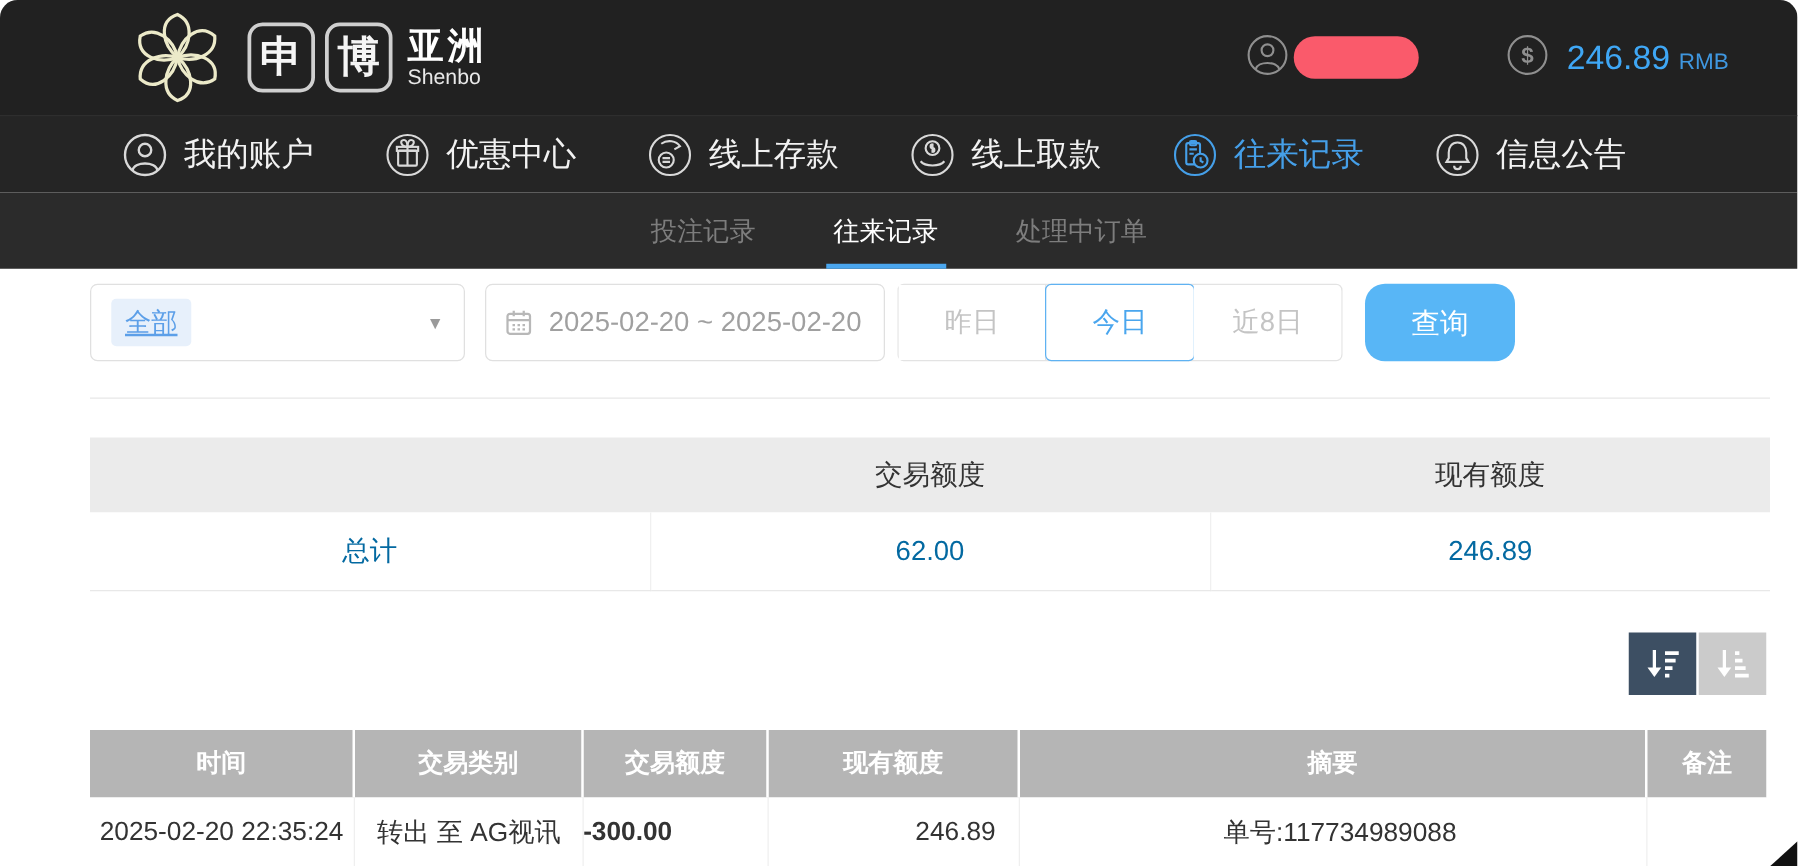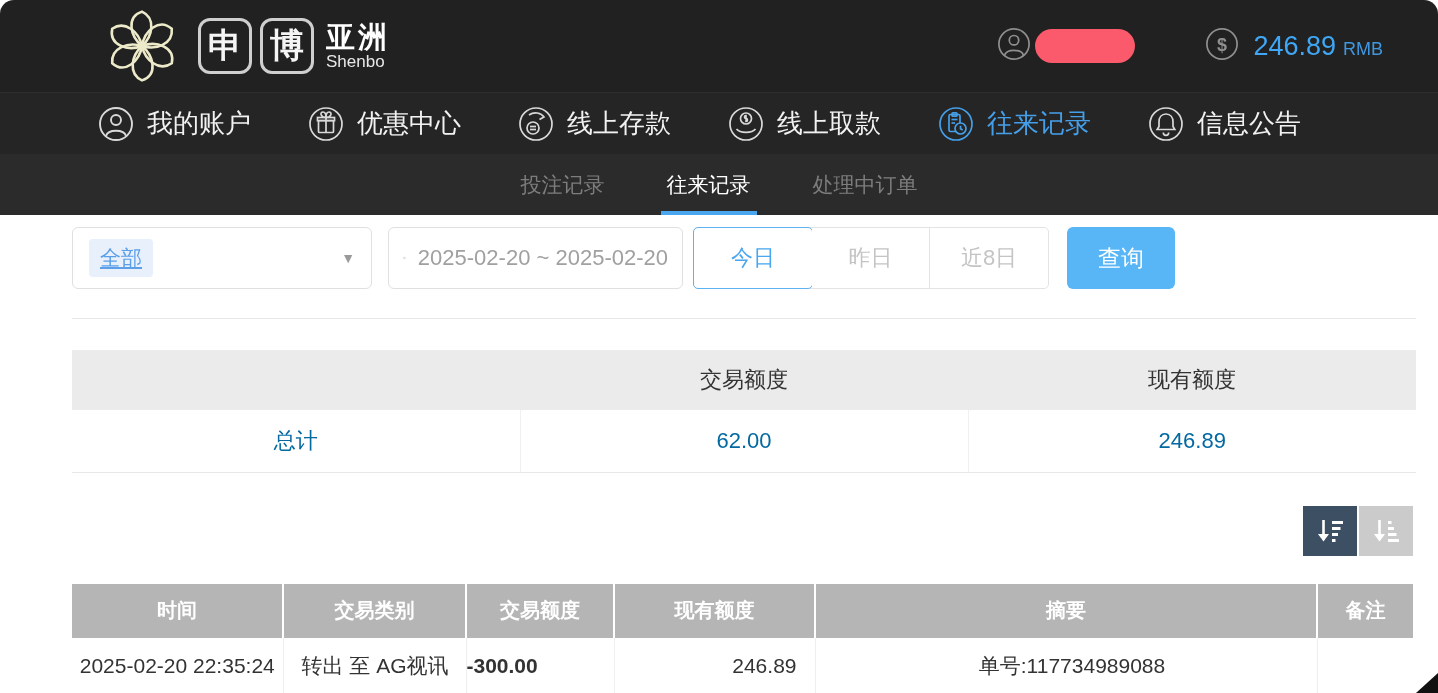--- a/index.html
+++ b/index.html
@@ -32,27 +32,27 @@
   
   .subtabs { height:61px; background:#2b2b2b; display:flex; justify-content:center; gap:50px; }
   .subtab { display:flex; align-items:center; color:#7d7d7d; font-size:21px; border-bottom:4px solid transparent; padding:4px 6px 0 6px; cursor:pointer; }
   .subtab.active { color:#ffffff; border-bottom-color:#4aa6ee; }
 
   
   .filters { display:flex; margin:12px 0 0 72px; height:62px; }
   .select-box { width:300px; border:1px solid #e0e0e0; border-radius:6px; display:flex; align-items:center; justify-content:space-between; padding:0 16px; background:#fff; cursor:pointer; }
   .select-tag { background:#e7f0fb; color:#5c9fe8; font-size:21px; padding:5px 11px; border-radius:4px;text-decoration:underline; }
   .caret { color:#9a9a9a; font-size:14px; }
-  .date-box { width:295px; margin-left:16px; border:1px solid #e0e0e0; border-radius:6px; display:flex; align-items:center; padding:0 14px; background:#fff; cursor:text; }
+  .date-box { width:320px; margin-left:16px; border:1px solid #e0e0e0; border-radius:6px; display:flex; align-items:center; padding:0 14px; background:#fff; cursor:text; }
   .date-text { color:#a0a0a0; font-size:22px; margin-left:12px; white-space:nowrap; }
   .quick-group { display:flex; margin-left:10px; border:1px solid #e3e3e3; border-radius:5px; }
   .quick-btn { width:118px; display:flex; align-items:center; justify-content:center; font-size:22px; color:#c4c4c4; background:#fff; cursor:pointer; border-right:1px solid #e3e3e3; }
   .quick-btn:last-child { border-right:none; border-radius:0 5px 5px 0; }
   .quick-btn.active { color:#4aa6ee; border:1px solid #5fb2f2; border-radius:5px; margin:-1px; width:120px; background:#fff; }
-  .search-btn { width:108px; margin-left:18px; background:#58b6f6; color:#fff; font-size:23px; border:none; border-radius:6px; cursor:pointer; }
+  .search-btn { width:120px; margin-left:18px; background:#58b6f6; color:#fff; font-size:23px; border:none; border-radius:16px; cursor:pointer; }
 
   .divider { margin:29px 0 0 72px; width:1344px; border:none; border-top:1px solid #e7e7e7; }
 
   
   .summary { margin:31px 0 0 72px; width:1344px; border-collapse:collapse; table-layout:fixed; }
   .summary th { height:60px; background:#ebebeb; font-size:22px; font-weight:400; color:#333; text-align:center; }
   .summary td { height:62px; background:#fff; font-size:22px; color:#0369a1; text-align:center; border-bottom:1px solid #e8e8e8; border-right:1px solid #f0f0f0; }
   .summary td:last-child { border-right:none; }
 
   
@@ -212,22 +212,22 @@
           <rect x="3" y="5" width="18" height="16" rx="2"></rect>
           <line x1="3" y1="10" x2="21" y2="10"></line>
           <line x1="8" y1="2.5" x2="8" y2="7"></line>
           <line x1="16" y1="2.5" x2="16" y2="7"></line>
           <line x1="7" y1="14" x2="17" y2="14" stroke-dasharray="2 2"></line>
           <line x1="7" y1="17.5" x2="17" y2="17.5" stroke-dasharray="2 2"></line>
         </svg>
         <span class="date-text">2025-02-20 ~ 2025-02-20</span>
       </div>
       <div class="quick-group">
+        <div class="quick-btn">昨日</div>
         <div class="quick-btn active">今日</div>
-        <div class="quick-btn">昨日</div>
         <div class="quick-btn">近8日</div>
       </div>
       <button class="search-btn">查询</button>
     </div>
 
     <hr class="divider">
 
     <table class="summary">
       <colgroup>
           <col style="width:448px">

